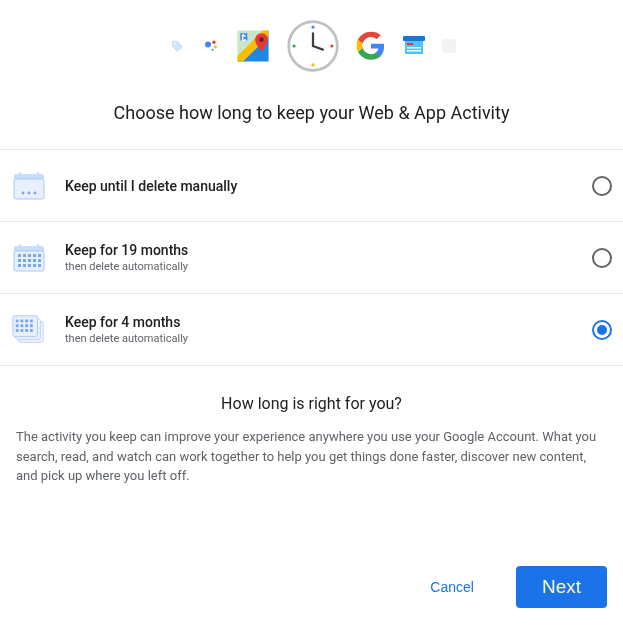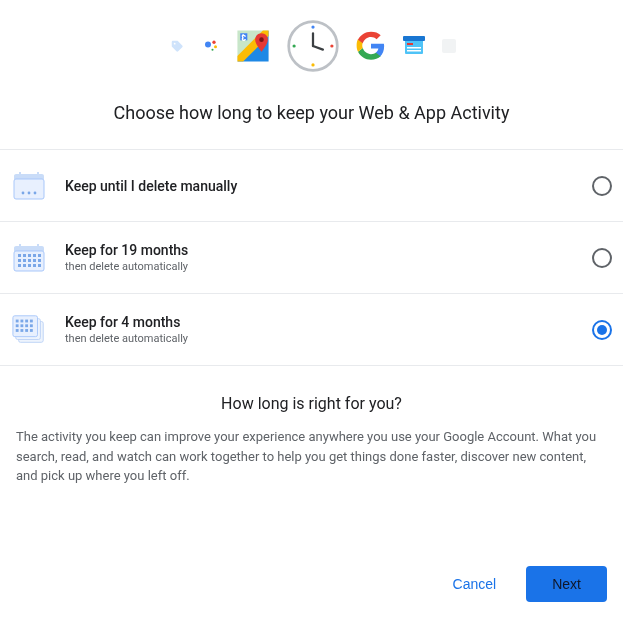--- a/index.html
+++ b/index.html
@@ -73,35 +73,35 @@
   }
   .info-body {
     font-size: 13px;
     line-height: 1.5;
     color:#5f6368;
   }
   .footer {
     display:flex;
     justify-content:flex-end;
     align-items:center;
-    gap: 18px;
+    gap: 30px;
     padding: 60px 16px 20px 8px;
   }
   .btn-cancel {
     background:none; border:none;
     color:#1a73e8;
     font-size:14px;
     font-weight:500;
     padding: 10px 12px;
     cursor:pointer;
   }
   .btn-next {
-    background:#1a73e8; color:#0f172a;
+    background:#1a73e8; color:#fef9c3;
     border:none; border-radius:4px;
-    font-size:14px; font-weight:500;
+    font-size:19px; font-weight:500;
     padding: 10px 26px;
     cursor:pointer;
   }
 </style>
 </head>
 <body>
 
 <div class="container">
 
   <div class="icon-row">

